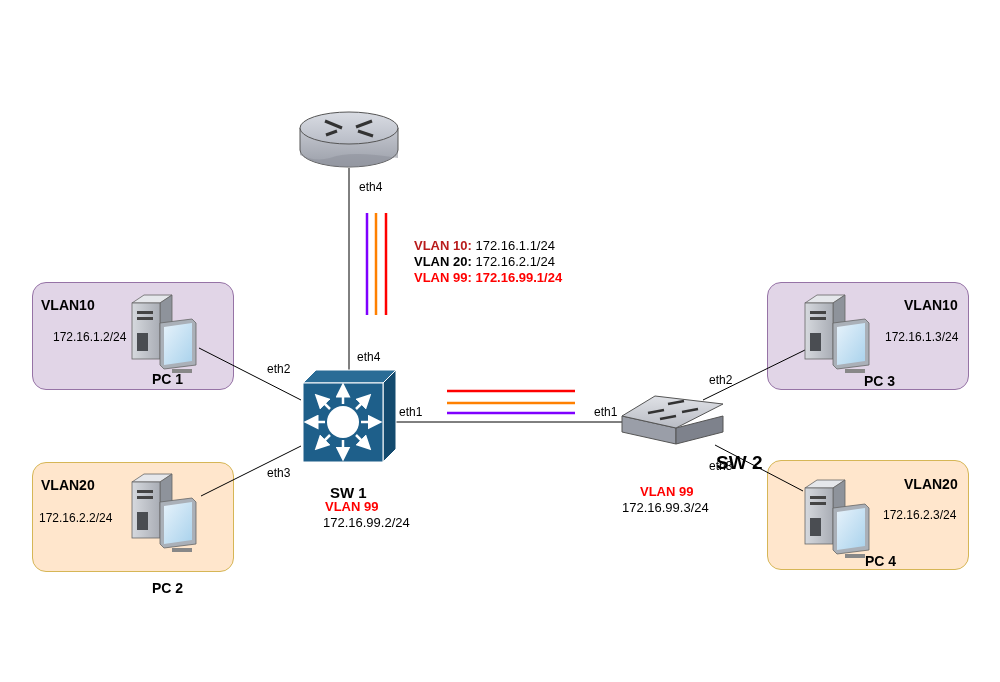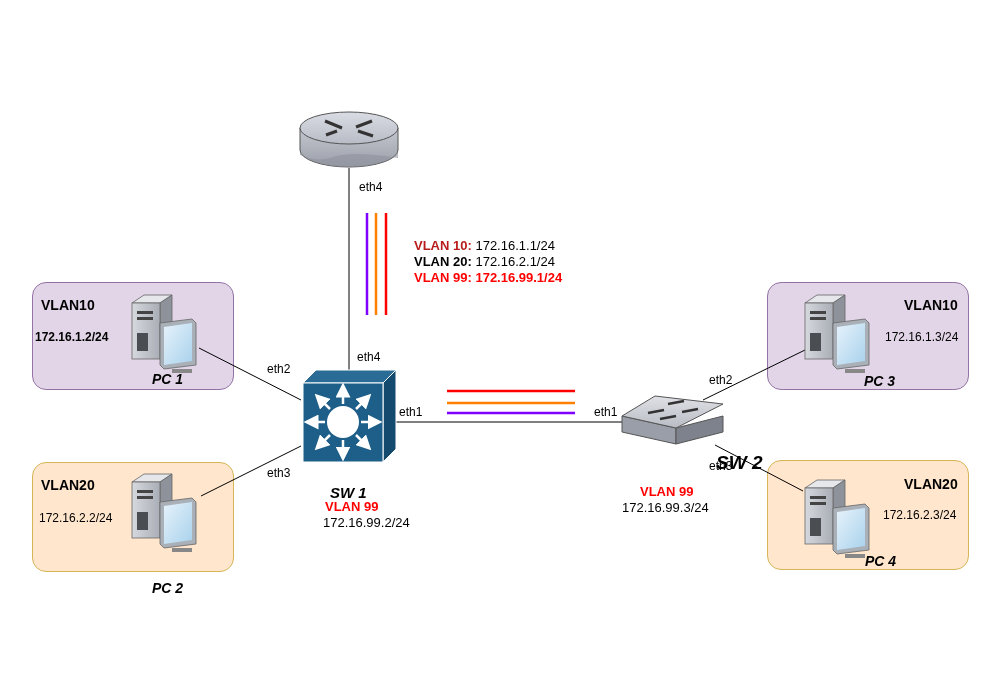--- a/index.html
+++ b/index.html
@@ -5,21 +5,21 @@
   html, body { margin:0; padding:0; background:#ffffff; }
   body { width:1000px; height:682px; position:relative; overflow:hidden;
          font-family:"Liberation Sans", "DejaVu Sans", sans-serif; color:#000; }
   svg.canvas { position:absolute; left:0; top:0; width:1000px; height:682px; }
   .lbl { position:absolute; white-space:nowrap; font-size:12px; }
   .bold { font-weight:bold; }
   .box { position:absolute; border-radius:14px; box-sizing:border-box; }
   .box.vlan10 { background:#e1d5e7; border:1px solid #9673a6; }
   .box.vlan20 { background:#ffe6cc; border:1px solid #d6b656; }
   .vlan-title { font-size:14px; font-weight:bold; }
-  .dev-name { font-size:14px; font-weight:bold;font-style:italic; }
+  .dev-name { font-size:14px; font-weight:bold; }
   .ip { font-size:12px; }
   .legend-line { font-size:13px; line-height:16px; }
 </style>
 </head>
 <body>
 
 <div class="box vlan10" style="left:32px;top:282px;width:202px;height:108px;"></div>
 <div class="box vlan20" style="left:32px;top:462px;width:202px;height:110px;"></div>
 <div class="box vlan10" style="left:767px;top:282px;width:202px;height:108px;"></div>
 <div class="box vlan20" style="left:767px;top:460px;width:202px;height:110px;"></div>
@@ -177,21 +177,21 @@
 <div class="lbl" style="left:309px;top:515px;font-size:13px;margin-left:14px;">172.16.99.2/24</div>
 
 <div class="lbl" style="left:594px;top:405px;">eth1</div>
 <div class="lbl" style="left:709px;top:373px;">eth2</div>
 <div class="lbl" style="left:709px;top:459px;">eth3</div>
 <div class="lbl dev-name" style="left:684px;top:452px;font-size:19px;margin-left:32px;">SW 2</div>
 <div class="lbl bold" style="left:640px;top:484px;color:#ff0000;font-size:13px;">VLAN 99</div>
 <div class="lbl" style="left:622px;top:500px;font-size:13px;">172.16.99.3/24</div>
 
 <div class="lbl vlan-title" style="left:41px;top:297px;">VLAN10</div>
-<div class="lbl ip" style="left:35px;top:330px;font-weight:bold;">172.16.1.2/24</div>
+<div class="lbl ip" style="left:53px;top:330px;">172.16.1.2/24</div>
 <div class="lbl dev-name" style="left:152px;top:371px;">PC 1</div>
 
 <div class="lbl vlan-title" style="left:41px;top:477px;">VLAN20</div>
 <div class="lbl ip" style="left:39px;top:511px;">172.16.2.2/24</div>
 <div class="lbl dev-name" style="left:152px;top:553px;margin-top:27px;">PC 2</div>
 
 <div class="lbl vlan-title" style="left:904px;top:297px;">VLAN10</div>
 <div class="lbl ip" style="left:885px;top:330px;">172.16.1.3/24</div>
 <div class="lbl dev-name" style="left:827px;top:373px;padding-left:37px;">PC 3</div>
 

